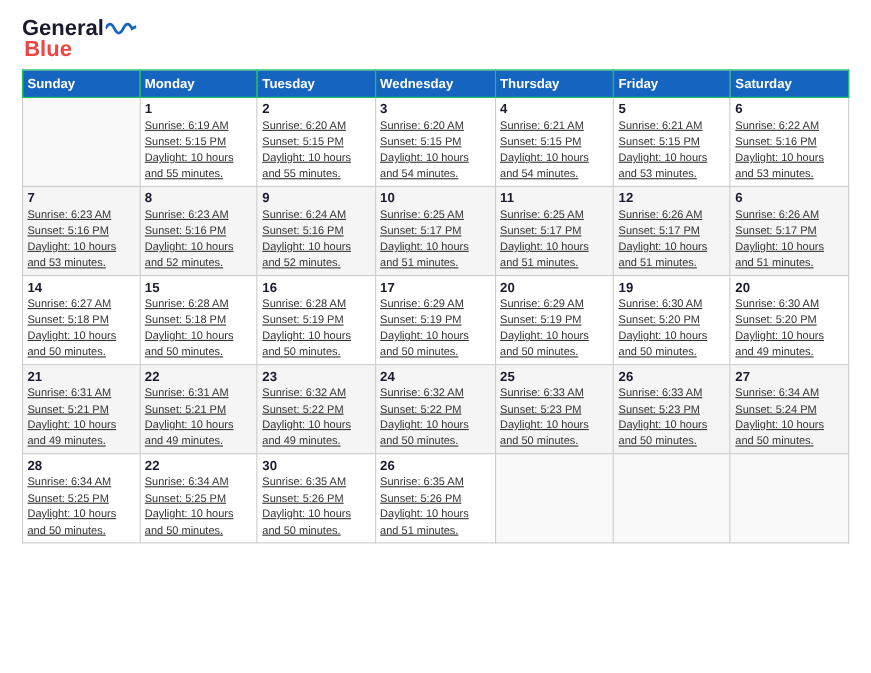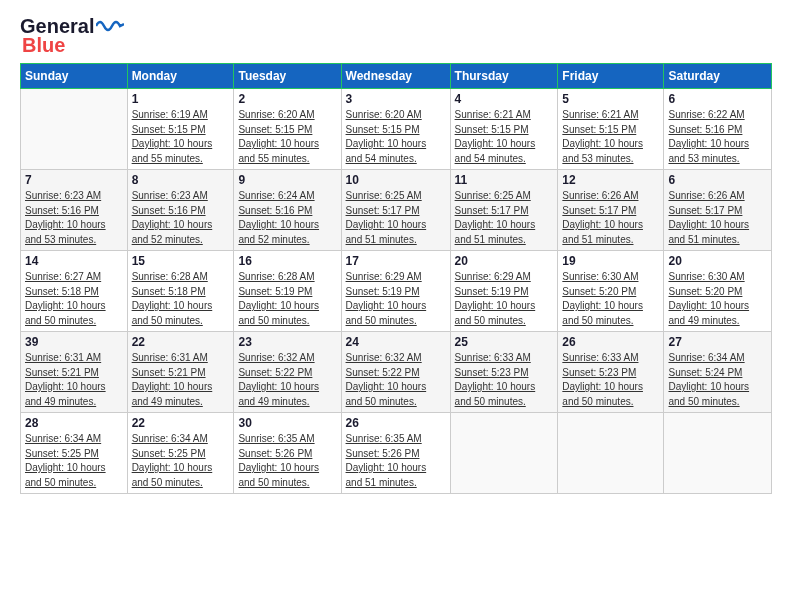--- a/index.html
+++ b/index.html
@@ -197,21 +197,21 @@
             <span class="day-num">19</span>
             <div class="day-info">Sunrise: 6:30 AM<br>Sunset: 5:20 PM<br>Daylight: 10 hours<br>and 50 minutes.</div>
           </td>
           <td>
             <span class="day-num">20</span>
             <div class="day-info">Sunrise: 6:30 AM<br>Sunset: 5:20 PM<br>Daylight: 10 hours<br>and 49 minutes.</div>
           </td>
         </tr>
         <tr class="row-stripe">
           <td>
-            <span class="day-num">39</span>
+            <span class="day-num">21</span>
             <div class="day-info">Sunrise: 6:31 AM<br>Sunset: 5:21 PM<br>Daylight: 10 hours<br>and 49 minutes.</div>
           </td>
           <td>
             <span class="day-num">22</span>
             <div class="day-info">Sunrise: 6:31 AM<br>Sunset: 5:21 PM<br>Daylight: 10 hours<br>and 49 minutes.</div>
           </td>
           <td>
             <span class="day-num">23</span>
             <div class="day-info">Sunrise: 6:32 AM<br>Sunset: 5:22 PM<br>Daylight: 10 hours<br>and 49 minutes.</div>
           </td>

